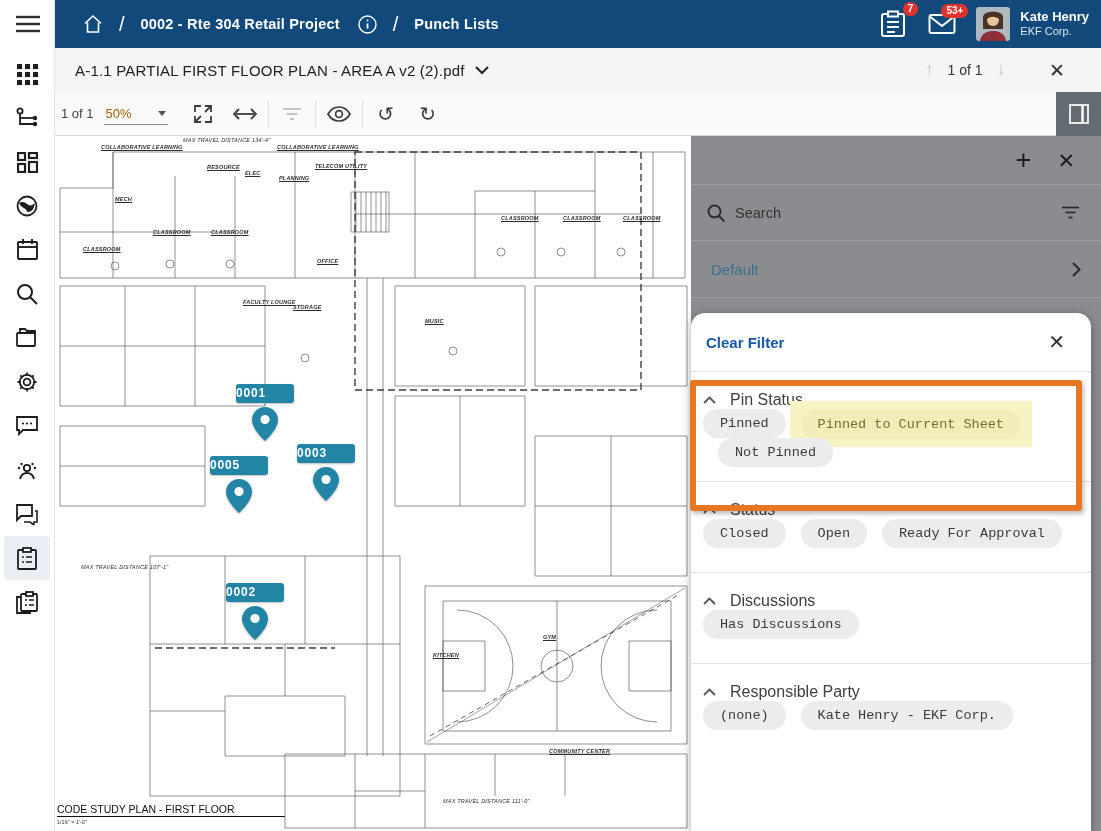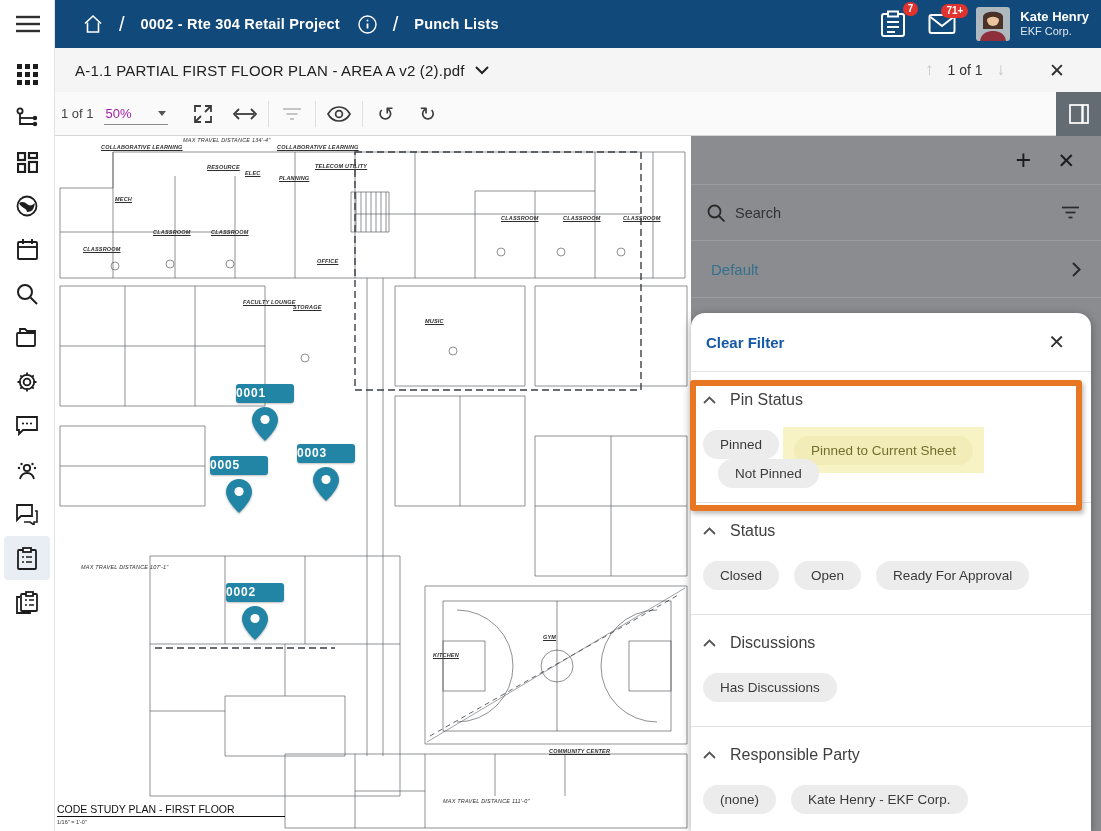--- a/index.html
+++ b/index.html
@@ -32,21 +32,21 @@
   .doc-title { font-size:15px; color:#212121; letter-spacing:.2px; display:flex; align-items:center; cursor:pointer; }
   .doc-title svg { margin-left:10px; }
   .titlebar .spacer { flex:1; }
   .pg-arrow { font-size:17px; color:#c3c3c3; margin:0 14px; cursor:pointer; }
   .pg-text { font-size:14px; color:#333; }
   .close-x { font-size:19px; color:#2f2f2f; margin:0 22px 0 30px; cursor:pointer; }
 
   
   .toolbar { position:absolute; left:55px; top:92px; width:1046px; height:44px; background:#fafafa; border-bottom:1px solid #d8d8d8; display:flex; align-items:center; }
   .tb-page { font-size:13px; color:#444; margin:0 10px 0 6px; }
-  .zoom-select { display:flex; align-items:center; justify-content:space-between; width:64px; border-bottom:1px solid #8c8c8c; font-size:13px; color:#a21caf; padding:3px 2px; margin-right:14px; cursor:pointer; }
+  .zoom-select { display:flex; align-items:center; justify-content:space-between; width:64px; border-bottom:1px solid #8c8c8c; font-size:13px; color:#a16207; padding:3px 2px; margin-right:14px; cursor:pointer; }
   .caret { width:0; height:0; border-left:4px solid transparent; border-right:4px solid transparent; border-top:5px solid #555; }
   .tb-btn { width:42px; height:40px; display:flex; align-items:center; justify-content:center; color:#3c3c3c; cursor:pointer; }
   .tb-btn.disabled { color:#c5c5c5; }
   .tb-sep { width:1px; height:26px; background:#e0e0e0; margin:0 2px; }
   .tb-rot { font-size:20px; line-height:1; }
   .toolbar .spacer { flex:1; }
   .panel-toggle { width:45px; height:44px; background:#646c73; display:flex; align-items:center; justify-content:center; cursor:pointer; }
 
   
   .planarea { position:absolute; left:55px; top:136px; width:636px; height:695px; background:#fff; overflow:hidden; }
@@ -74,21 +74,21 @@
 
   
   .dialog { position:absolute; left:0; top:177px; width:400px; height:518px; background:#fff; border-radius:14px 14px 0 0; box-shadow:0 2px 10px rgba(0,0,0,.35); }
   .dlg-head { height:59px; display:flex; align-items:center; padding:0 26px 0 15px; border-bottom:1px solid #e3e3e3; }
   .clear-filter { color:#1459a5; font-size:15px; font-weight:700; flex:1; cursor:pointer; }
   .dlg-x { font-size:20px; color:#333; cursor:pointer; }
   .fsection { padding:19px 12px 24px; border-bottom:1px solid #e3e3e3; position:relative; }
   .fsection.pinsec { padding-bottom:14px; }
   .ftitle { display:flex; align-items:center; font-size:16px; color:#3f3f3f; cursor:pointer; }
   .ftitle .chev { margin-right:14px; display:flex; }
-  .chips { display:flex; align-items:flex-end; margin-top:21px; flex-wrap:wrap; }
+  .chips { display:flex; align-items:center; flex-wrap:wrap;font-family:Liberation Mono, monospace; }
   .chip { background:#ececec; color:#3b3b3b; font-size:13.5px; border-radius:16px; padding:7px 17px; margin-right:15px; white-space:nowrap; cursor:pointer; }
   .hl-wrap { background:#f8f3c4; padding:14px 11px; margin:-14px 4px -14px -11px; }
   .chip.hl { background:#f1ecb8; color:#73712e; margin-right:0; }
   .annotate { position:absolute; left:-1px; top:67px; width:392px; height:131px; border:6px solid #e87724; border-radius:3px; pointer-events:none; z-index:8; box-shadow:2px 3px 4px rgba(0,0,0,.25); }
 </style>
 </head>
 <body>
 
 <div class="app">
 
@@ -233,21 +233,21 @@
           <rect x="8" y="1.5" width="10" height="5" fill="#11497b"></rect>
           <path d="M7 12h12M7 17h12M7 22h8" stroke-width="1.8"></path>
         </svg>
       <span class="badge">7</span>
     </span>
     <span class="top-icon">
       <svg width="28" height="24" viewBox="0 0 28 24" fill="none" stroke="#fff" stroke-width="2">
           <rect x="1.5" y="3" width="25" height="18" rx="2"></rect>
           <path d="M2.5 5l11.5 9L25.5 5"></path>
         </svg>
-      <span class="badge">71+</span>
+      <span class="badge">53+</span>
     </span>
     <span class="userbox">
       <span class="avatar">
         <svg width="34" height="34" viewBox="0 0 34 34">
             <rect width="34" height="34" fill="#aeb9bf"></rect>
             <path d="M7 10c0-7 20-7 20 0v12H7z" fill="#4a3226"></path>
             <circle cx="17" cy="13" r="6" fill="#e9c49c"></circle>
             <path d="M4 34c1-8 8-10 13-10s12 2 13 10z" fill="#8e2f3c"></path>
             <path d="M11 9c0-5 12-5 12 0v3c-4-3-8-3-12 0z" fill="#4a3226"></path>
           </svg>

